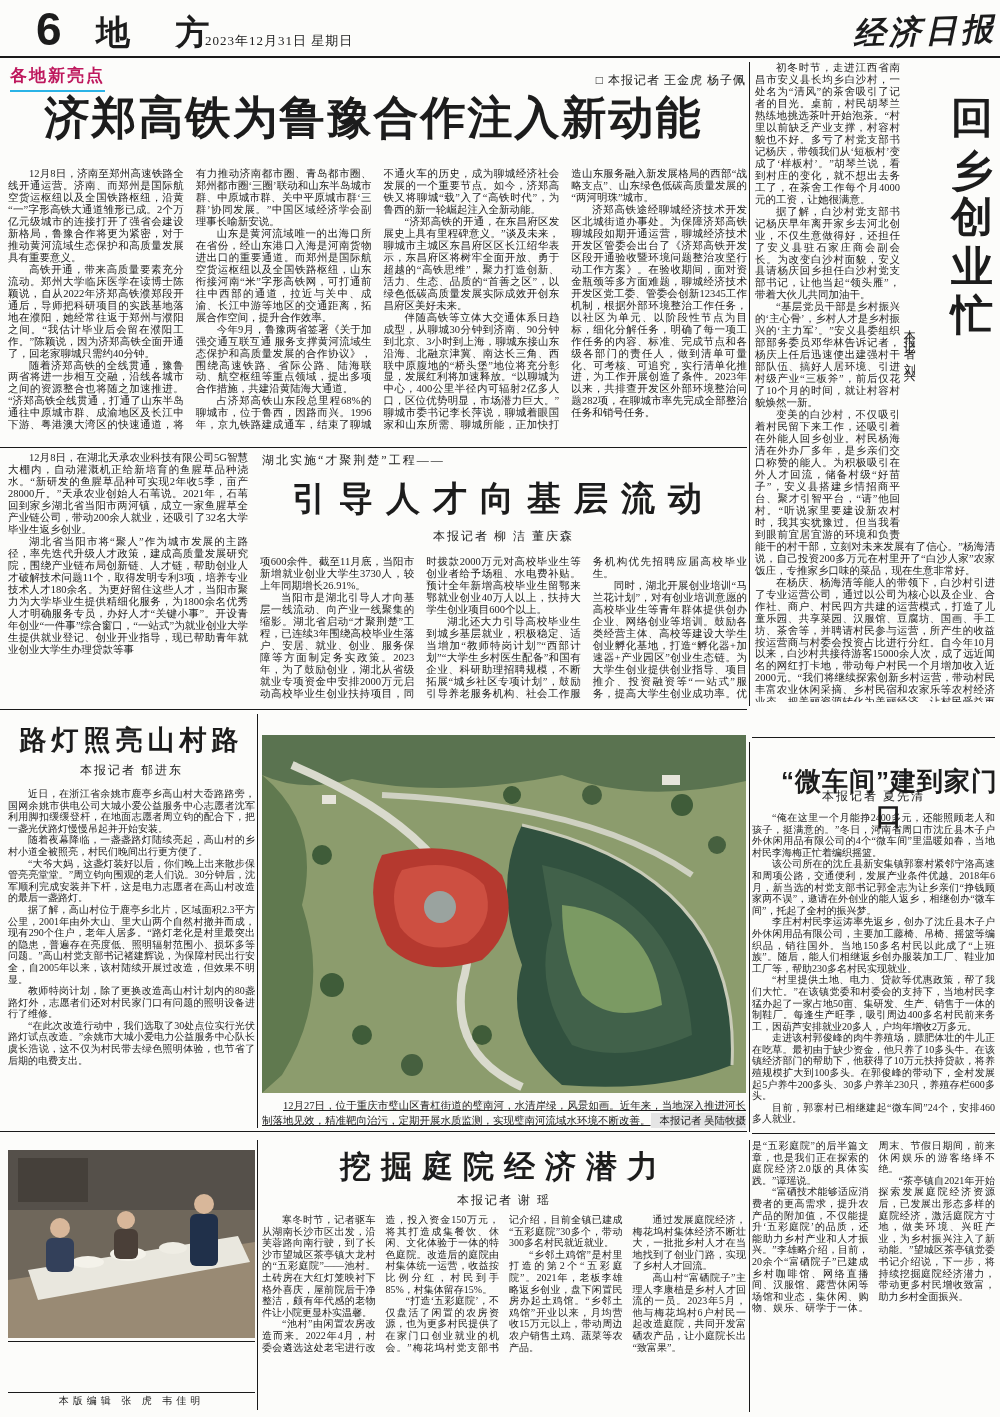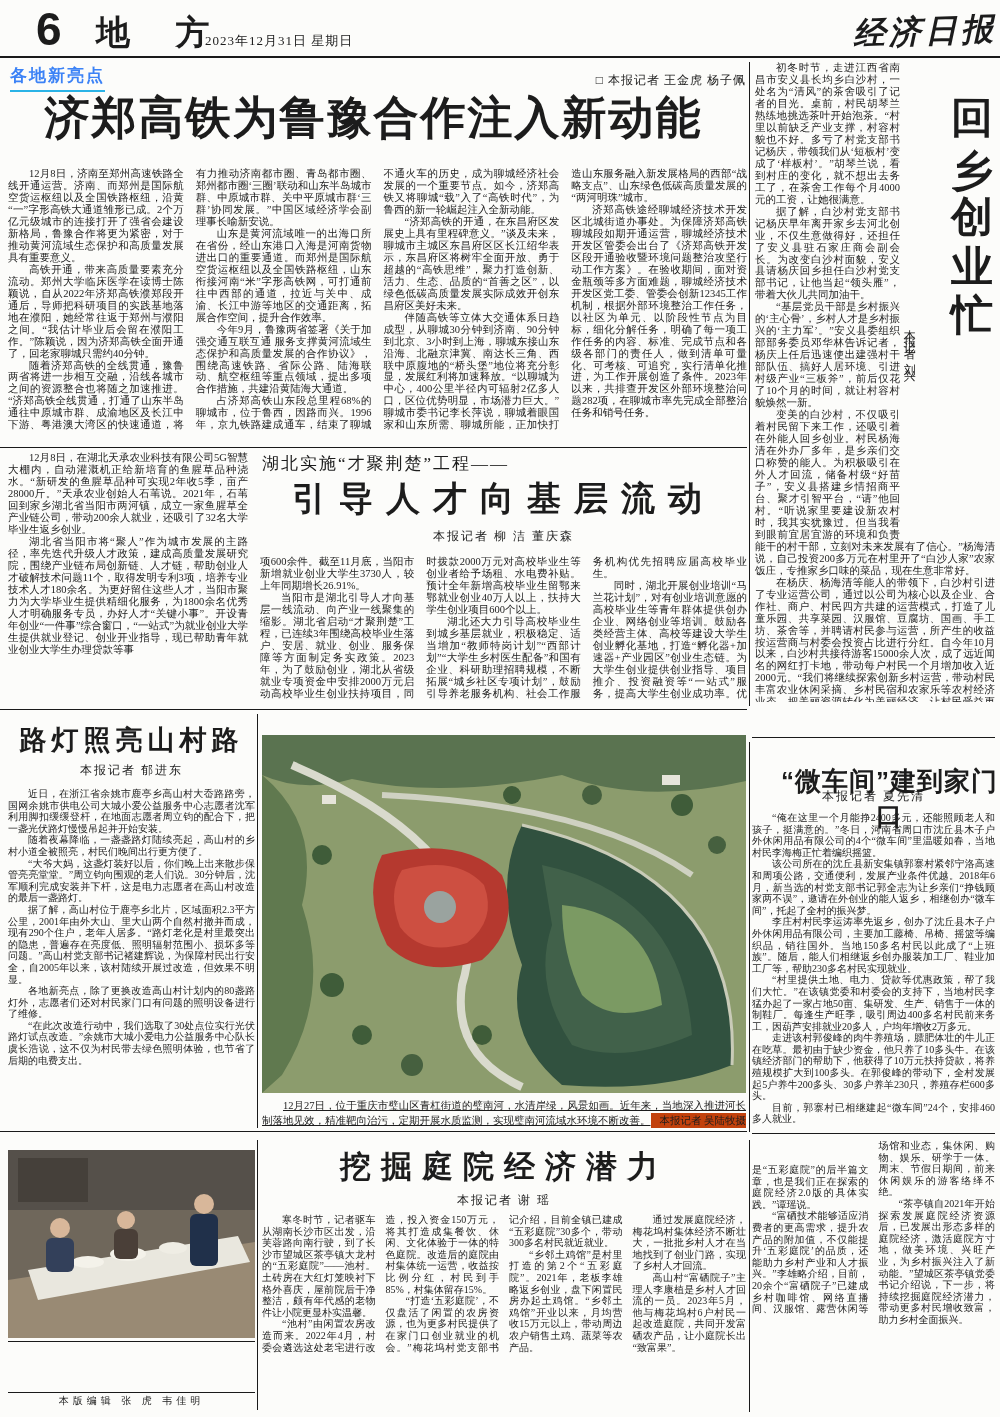--- a/index.html
+++ b/index.html
@@ -12,75 +12,75 @@
   .pageno{position:absolute;left:36px;top:2px;font-family:"Liberation Sans",sans-serif;
           font-size:46px;font-weight:bold;}
   .section-name{position:absolute;left:96px;top:10px;font-family:"Liberation Sans",sans-serif;
           font-size:34px;font-weight:bold;letter-spacing:18px;}
   .date-line{position:absolute;left:205px;top:32px;font-size:13px;letter-spacing:1px;}
   .masthead{position:absolute;left:852px;top:10px;width:146px;text-align:center;
           font-family:"DejaVu Serif",serif;font-style:italic;font-weight:bold;font-size:32px;
           letter-spacing:4px;transform:rotate(-2deg);}
 
   
-  .lead-tag{position:absolute;left:10px;top:64px;color:#3b82f6;font-family:"Liberation Sans",sans-serif;
+  .lead-tag{position:absolute;left:10px;top:64px;color:#be185d;font-family:"Liberation Sans",sans-serif;
           font-weight:bold;font-size:17px;letter-spacing:2px;border-bottom:2px solid #2bb3e6;padding-bottom:3px;}
   .lead-byline{position:absolute;left:480px;top:72px;width:266px;text-align:right;font-size:12px;letter-spacing:1px;}
   .lead-headline{position:absolute;left:0;top:88px;width:747px;text-align:center;
           font-family:"Liberation Sans",sans-serif;font-weight:900;font-size:45px;letter-spacing:2px;}
   .bodytext{font-size:10.5px;line-height:1.14;text-align:justify;}
   .bodytext p{margin:0;text-indent:2em;}
   .lead-cols{position:absolute;left:8px;top:168px;width:739px;height:274px;
           column-count:4;column-gap:12px;overflow:hidden;}
 
   
   .return-home{position:absolute;left:755px;top:62px;width:240px;height:640px;overflow:hidden;}
   .rh-float{float:right;width:95px;height:478px;position:relative;}
   .rh-headline{position:absolute;right:0;top:4px;writing-mode:vertical-rl;
           font-size:42px;font-weight:bold;letter-spacing:48px;font-family:"Liberation Serif",serif;}
   .rh-byline{position:absolute;left:2px;top:258px;writing-mode:vertical-rl;font-size:12px;letter-spacing:6px;}
 
   
   .talent-intro{position:absolute;left:8px;top:452px;width:240px;height:254px;overflow:hidden;}
-  .talent-kicker{position:absolute;left:262px;top:452px;font-size:17px;letter-spacing:2px;}
+  .talent-kicker{position:absolute;left:262px;top:452px;font-size:12px;letter-spacing:2px;}
   .talent-headline{position:absolute;left:260px;top:476px;width:487px;text-align:center;
           font-weight:bold;font-size:34px;letter-spacing:13px;}
   .talent-byline{position:absolute;left:260px;top:528px;width:487px;text-align:center;font-size:12px;letter-spacing:2px;}
   .talent-cols{position:absolute;left:260px;top:556px;width:487px;height:150px;
           column-count:3;column-gap:12px;overflow:hidden;}
   .talent-cols p:first-child{text-indent:0;}
 
   
   .lamp-headline{position:absolute;left:8px;top:722px;width:247px;text-align:center;
           font-weight:bold;font-size:27px;letter-spacing:5px;}
   .lamp-byline{position:absolute;left:8px;top:762px;width:247px;text-align:center;font-size:12px;letter-spacing:2px;}
   .lamp-body{position:absolute;left:8px;top:788px;width:247px;height:338px;overflow:hidden;font-size:10px;line-height:1.16;}
 
   
   .main-photo{position:absolute;left:262px;top:735px;width:484px;height:358px;overflow:hidden;background:#87976b;}
   .main-caption{position:absolute;left:262px;top:1098px;width:484px;font-size:10.5px;line-height:1.45;
           text-align:justify;text-decoration:underline;}
   .main-caption .cap-text{text-indent:2em;display:block;}
-  .main-caption .credit{position:absolute;right:0;bottom:0;background:#c2410c;padding-left:8px;}
+  .main-caption .credit{position:absolute;right:0;bottom:0;background:#e5e5e5;padding-left:8px;}
 
   
   .ws-headline{position:absolute;left:752px;top:748px;width:243px;text-align:center;
           font-family:"Liberation Sans",sans-serif;font-weight:bold;font-size:26px;letter-spacing:1px;}
   .ws-byline{position:absolute;left:752px;top:788px;width:243px;text-align:center;font-size:12px;letter-spacing:2px;}
   .ws-body{position:absolute;left:752px;top:812px;width:243px;height:316px;overflow:hidden;font-size:10px;line-height:1.16;}
 
   
   .cy-headline{position:absolute;left:262px;top:1146px;width:484px;text-align:center;
           font-weight:bold;font-size:31px;letter-spacing:10px;}
   .cy-byline{position:absolute;left:262px;top:1192px;width:484px;text-align:center;font-size:12px;letter-spacing:2px;}
   .cy-cols{position:absolute;left:262px;top:1214px;width:484px;height:200px;
           column-count:4;column-gap:10px;overflow:hidden;font-size:10px;line-height:1.16;}
   .cy-cont{position:absolute;left:752px;top:1140px;width:243px;height:272px;
           column-count:2;column-gap:10px;overflow:hidden;font-size:10px;line-height:1.16;}
-  .cy-cont p:first-child{text-indent:0;margin-top:24px;}
+  .cy-cont p:first-child{text-indent:0;}
 
   
   .bottom-photo{position:absolute;left:8px;top:1150px;width:247px;height:188px;overflow:hidden;background:#7d7467;}
   .bottom-caption{position:absolute;left:8px;top:1348px;width:247px;font-size:10.5px;line-height:1.5;text-align:justify;font-style:italic;}
   .bottom-caption p{margin:0;text-indent:2em;}
   .bottom-caption .credit{margin-left:1.2em;}
   .editor-line{position:absolute;left:8px;top:1392px;width:247px;border-top:1.5px solid #1a1a1a;
           padding-top:1px;text-align:center;font-size:10px;letter-spacing:4px;}
 </style>
 </head>
@@ -140,21 +140,21 @@
     </div>
   <div class="hr" style="top:709px;left:0;width:747px"></div>
 
   <h2 class="lamp-headline" style="margin:0">路灯照亮山村路</h2>
   <div class="lamp-byline">本报记者 郁进东</div>
   <div class="lamp-body bodytext">
       <p>近日，在浙江省余姚市鹿亭乡高山村大岙路路旁，国网余姚市供电公司大城小爱公益服务中心志愿者沈军利用脚扣缓缓登杆，在地面志愿者周立钧的配合下，把一盏光伏路灯慢慢吊起并开始安装。</p>
       <p>随着夜幕降临，一盏盏路灯陆续亮起，高山村的乡村小道全被照亮，村民们晚间出行更方便了。</p>
       <p>“大爷大妈，这盏灯装好以后，你们晚上出来散步保管亮亮堂堂。”周立钧向围观的老人们说。30分钟后，沈军顺利完成安装并下杆，这是电力志愿者在高山村改造的最后一盏路灯。</p>
       <p>据了解，高山村位于鹿亭乡北片，区域面积2.3平方公里，2001年由外大山、里大山两个自然村撤并而成，现有290个住户，老年人居多。“路灯老化是村里最突出的隐患，普遍存在亮度低、照明辐射范围小、损坏多等问题。”高山村党支部书记褚建辉说，为保障村民出行安全，自2005年以来，该村陆续开展过改造，但效果不明显。</p>
-      <p>各地新亮点，除了更换改造高山村计划内的80盏路灯外，志愿者们还对村民家门口有问题的照明设备进行了维修。</p>
+      <p>教师特岗计划，除了更换改造高山村计划内的80盏路灯外，志愿者们还对村民家门口有问题的照明设备进行了维修。</p>
       <p>“在此次改造行动中，我们选取了30处点位实行光伏路灯试点改造。”余姚市大城小爱电力公益服务中心队长虞长浩说，这不仅为村民带去绿色照明体验，也节省了后期的电费支出。</p>
     </div>
   <div class="vr" style="left:257px;top:714px;height:414px"></div>
 
   <figure class="main-photo" style="margin:0">
     <svg width="484" height="358" viewBox="0 0 484 358">
       <rect x="0" y="0" width="484" height="358" fill="#8c9c6d"></rect>
       <path d="M0,0 H484 V46 Q380,70 300,40 Q180,64 90,44 Q40,58 0,40 Z" fill="#5a7350"></path>
       <path d="M0,40 Q60,90 40,170 Q70,260 20,340 L0,358 Z" fill="#60794f"></path>
       <path d="M30,30 Q240,120 200,250 Q190,320 260,352" stroke="#d9dacd" stroke-width="8" fill="none"></path>

